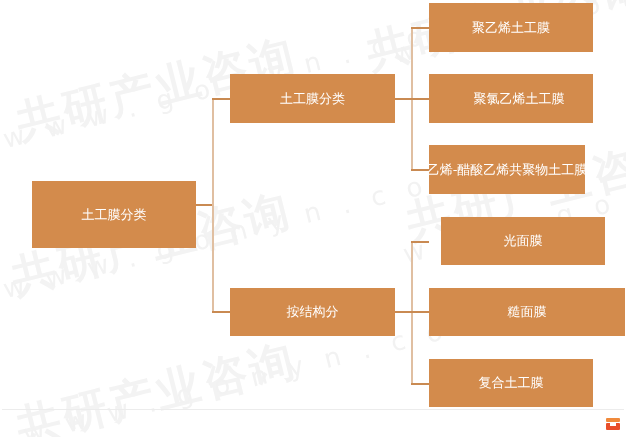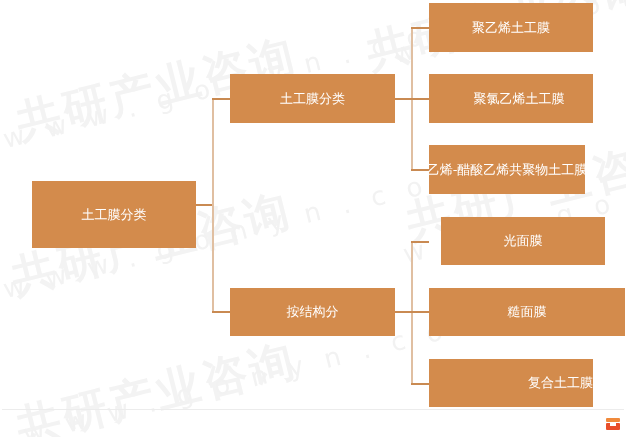--- a/index.html
+++ b/index.html
@@ -132,21 +132,21 @@
 <div class="node" style="left:429px; top:145px; width:156px; height:49px;">
   <span>乙烯-醋酸乙烯共聚物土工膜</span>
 </div>
 
 <div class="node" style="left:429px; top:217px; width:164px; height:48px;margin-left:12px;">
   <span>光面膜</span>
 </div>
 <div class="node" style="left:429px; top:288px; width:196px; height:48px;">
   <span>糙面膜</span>
 </div>
-<div class="node" style="left:429px; top:359px; width:164px; height:48px;justify-content:flex-end;">
+<div class="node" style="left:429px; top:359px; width:164px; height:48px;">
   <span>复合土工膜</span>
 </div>
 
 <div class="footer-sep"></div>
 <div class="footer">
   <span class="logo-icon">
     <span class="top"></span>
     <span class="bot"></span>
     <span class="notch"></span>
   </span>

